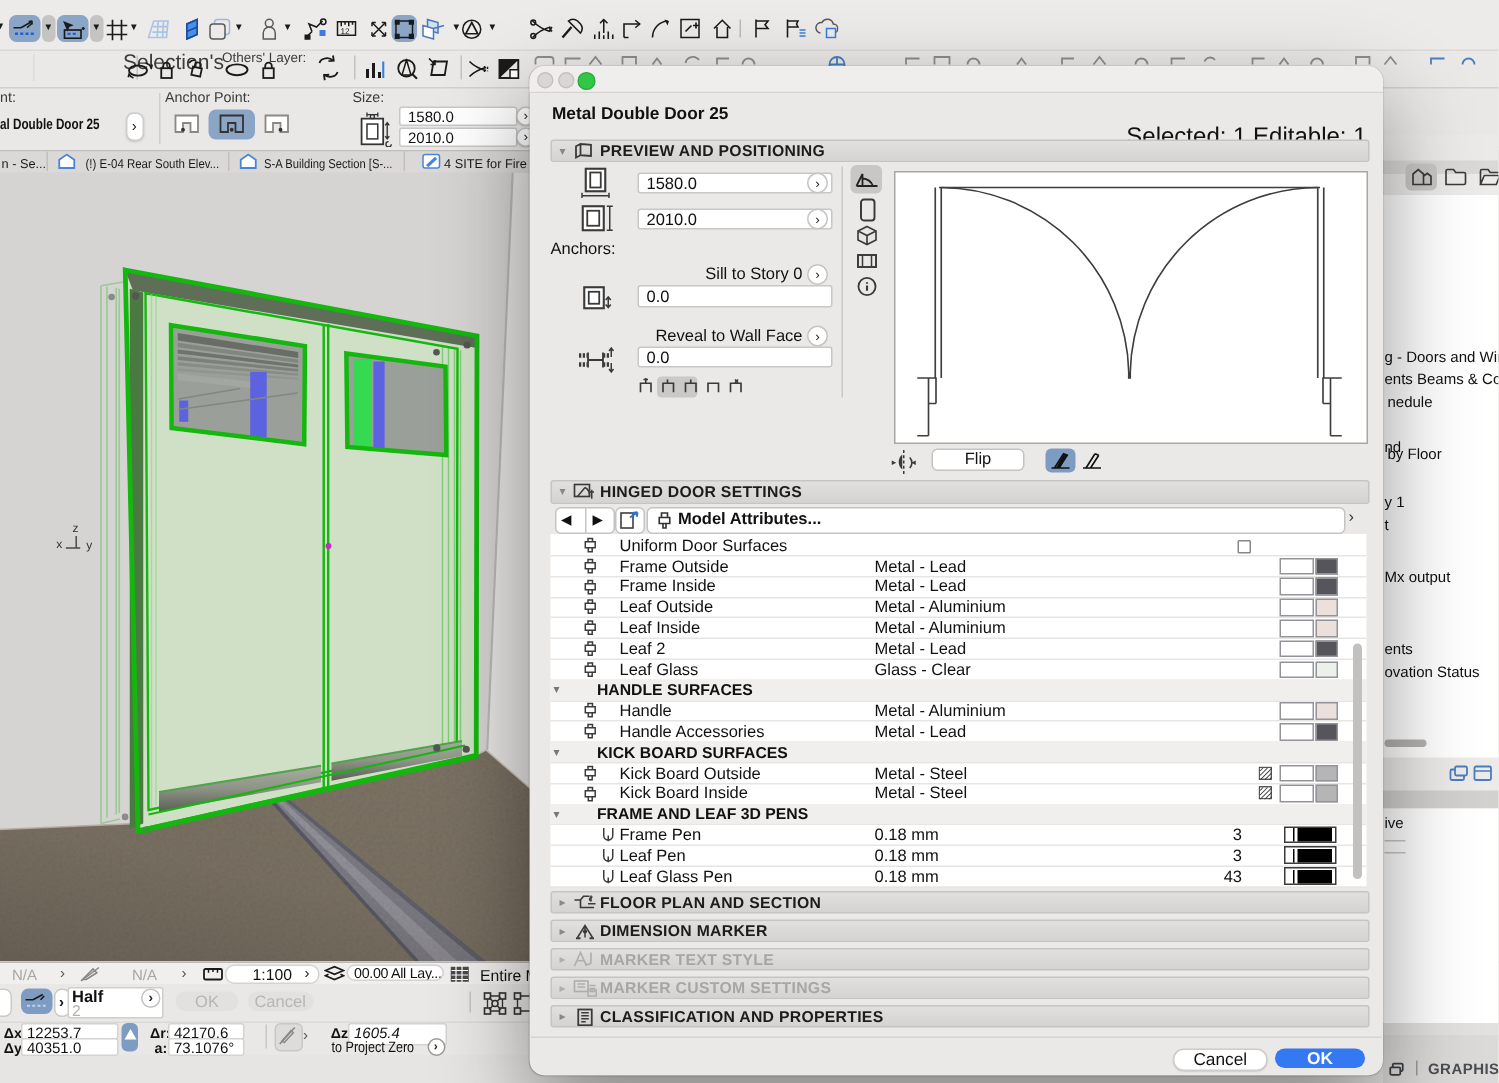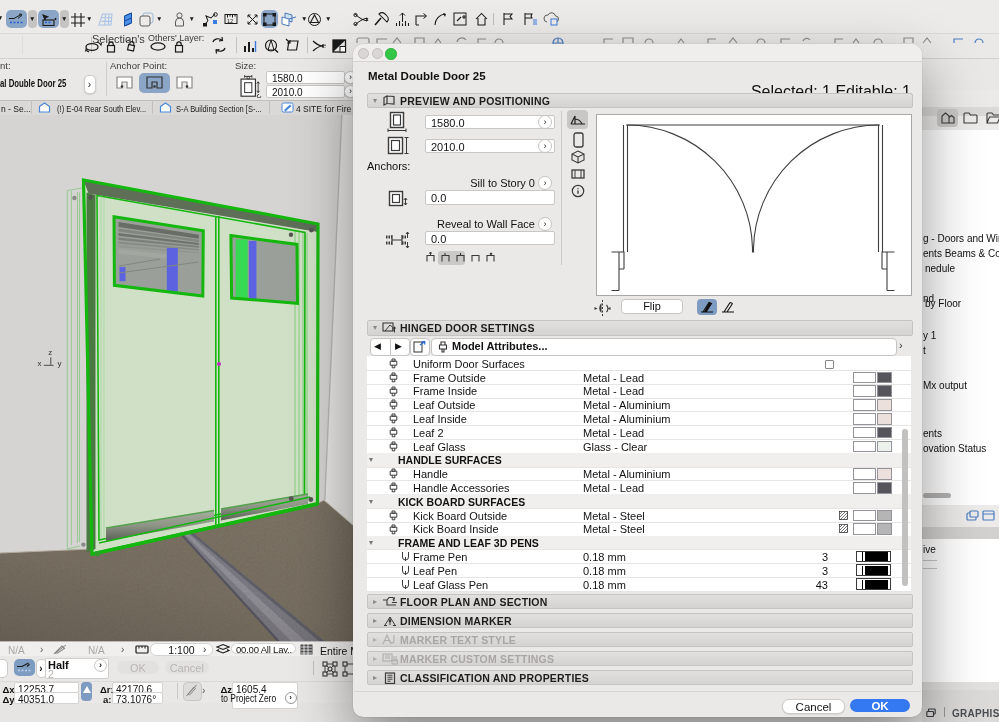--- a/index.html
+++ b/index.html
@@ -134,21 +134,21 @@
     <path d="M2 13 V1 M2 2 H9 L8 4 L9 6 H2" fill="none" stroke="#1a1a1a" stroke-width="1.05"></path>
     <path d="M10 8 h4 M10 10 h4 M10 12 h4" stroke="#3a7de0" stroke-width="1.1"></path>
   </svg>
   <svg class="abs" style="left:542.5px;top:12px;" width="16" height="14" viewBox="0 0 16 14">
     <path d="M4 10 a3.5 3.5 0 1 1 1-7 a4 4 0 0 1 7.5 1 a3 3 0 0 1 0 6" fill="none" stroke="#5a5a5a" stroke-width="1"></path>
     <rect x="8" y="7" width="6" height="6" fill="#edebe9" stroke="#3a7de0" stroke-width="1"></rect>
   </svg>
 
   <div class="abs" style="left:22px;top:36px;width:1px;height:18px;background:#dedcda;"></div>
     <div class="abs" style="left:91px;top:37px;width:1px;height:16px;background:#c4c2c0;"></div>
-  <div class="abs" style="left:82px;top:33px;font-size:11px;color:#3c3c3c;margin-left:10px;">Selection's</div>
+  <div class="abs" style="left:82px;top:33px;font-size:14px;color:#3c3c3c;">Selection's</div>
   <svg class="abs" style="left:84px;top:40px;" width="19" height="13" viewBox="0 0 19 13">
     <ellipse cx="8" cy="7" rx="6" ry="3.4" fill="none" stroke="#1a1a1a" stroke-width="1.3"></ellipse>
     <path d="M13 2 a6 6 0 0 1 4 3 l.5-2 M5 12 a6 6 0 0 1 -3-2.5 l-.5 2" fill="none" stroke="#1a1a1a" stroke-width="1.1"></path>
   </svg>
   <svg class="abs" style="left:106px;top:40px;" width="10" height="13" viewBox="0 0 10 13">
     <rect x="1.5" y="5.5" width="7" height="6.5" fill="none" stroke="#1a1a1a" stroke-width="1.2"></rect>
     <path d="M2.8 5.5 V4 a2.2 2.2 0 0 1 4.4 0 V5.5" fill="none" stroke="#1a1a1a" stroke-width="1.2"></path>
   </svg>
   <svg class="abs" style="left:123px;top:39px;" width="14" height="14" viewBox="0 0 14 14">
     <rect x="5" y="6" width="6" height="5.5" fill="none" stroke="#1a1a1a" stroke-width="1.2" transform="rotate(12 8 9)"></rect>
@@ -458,21 +458,21 @@
   <div class="abs" style="left:103px;top:693.5px;font-size:9.5px;font-weight:bold;color:#111;">a:</div>
   <div class="fld" style="left:112px;top:692px;width:46px;height:8.5px;padding:1px 0 0 3px;font-size:10px;border-color:#d5d3d1;">73.1076°</div>
   <div class="abs" style="left:177px;top:683px;width:1px;height:16px;background:#c9c7c5;"></div>
   <div class="abs" style="left:182.5px;top:681.5px;width:17px;height:17.5px;background:#dedcda;border:.5px solid #c9c7c5;border-radius:4px;"></div>
   <svg class="abs" style="left:185px;top:684px;" width="13" height="13" viewBox="0 0 13 13">
     <path d="M3 10 L9 3 l1.5 1.5 L4.5 11 Z" fill="none" stroke="#8a8886" stroke-width="1"></path>
     <path d="M1.5 12 L11.5 1" stroke="#8a8886" stroke-width="1.1"></path>
   </svg>
   <div class="abs" style="left:202px;top:684.5px;font-size:10px;color:#555;">›</div>
   <div class="abs" style="left:220.5px;top:683.5px;font-size:9.5px;font-weight:bold;color:#111;">Δz:</div>
-  <div class="fld" style="left:232px;top:681.5px;width:61px;height:8.5px;padding:1px 0 16px 3px;font-size:10px;border-color:#d5d3d1;">1605.4</div>
+  <div class="fld" style="left:232px;top:681.5px;width:61px;height:8.5px;padding:1px 0 4px 3px;font-size:10px;border-color:#d5d3d1;font-style:italic;">1605.4</div>
   <div class="abs" style="left:220.5px;top:693px;font-size:10px;color:#111;transform:scaleX(.84);transform-origin:0 0;white-space:nowrap;">to Project Zero</div>
   <div class="cbtn" style="left:284.5px;top:691.5px;width:10px;height:10px;font-size:8px;line-height:10px;font-weight:bold;border-color:#9a9896;">›</div>
 
   <div class="abs" style="left:922px;top:90px;width:77px;height:17px;background:#eceae8;"></div>
   <div class="abs" style="left:937px;top:108.5px;width:21px;height:18px;background:#c9c7c5;border-radius:4px;"></div>
   <svg class="abs" style="left:941px;top:111.5px;" width="14" height="12" viewBox="0 0 14 12">
     <path d="M1 11 V4 L4.5 1 L8 4 V11 Z M8 11 H13 V5.5 L10.5 3.5 L8 5.5" fill="none" stroke="#3a3a3a" stroke-width="1.1"></path>
   </svg>
   <svg class="abs" style="left:963px;top:111.5px;" width="15" height="12" viewBox="0 0 15 12">
     <path d="M1 11 V2 a1 1 0 0 1 1-1 h4 l1.5 2 H13 a1 1 0 0 1 1 1 v6 a1 1 0 0 1 -1 1 Z" fill="none" stroke="#3a3a3a" stroke-width="1.1"></path>

